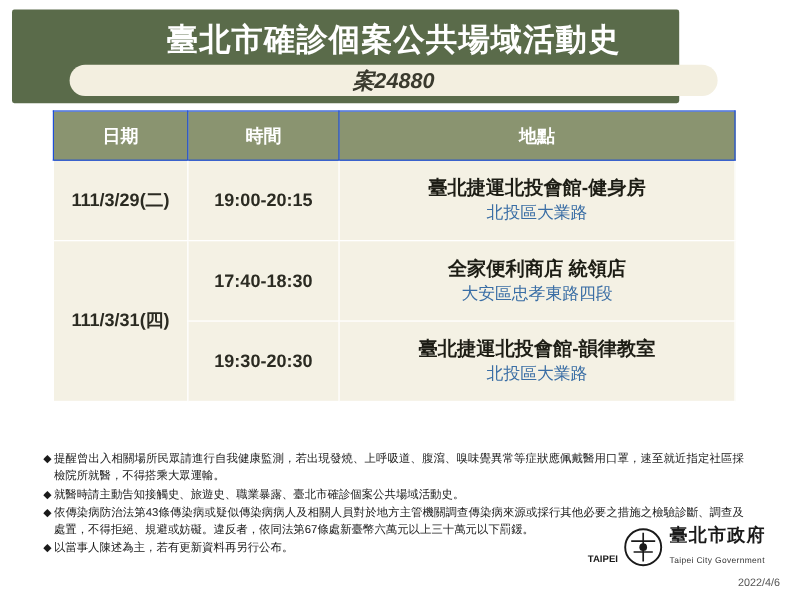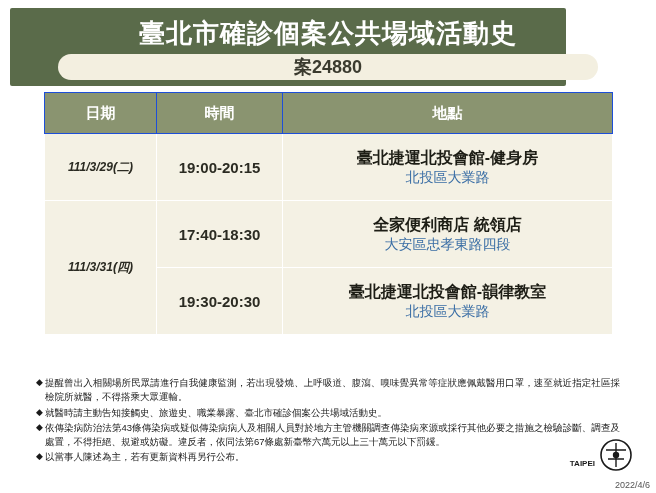--- a/index.html
+++ b/index.html
@@ -42,20 +42,21 @@
     letter-spacing: 1px;
   }
   .case-pill {
     position: absolute;
     left: 48px;
     top: 46px;
     width: 540px;
     height: 26px;
     background: #f3efe0;
     border-radius: 13px;
+    font-style: italic;
   }
   .case-pill span {
     display: block;
     text-align: center;
     line-height: 26px;
     color: #3a3a2e;
     font-size: 18px;
     font-weight: bold;
   }
 
@@ -81,24 +82,23 @@
     border: 1px solid #ffffff;
     text-align: center;
     vertical-align: middle;
     color: #2b2b22;
   }
   .col-date { width: 112px; }
   .col-time { width: 126px; }
   .col-place { width: 330px; }
 
   .date-cell {
-    font-size: 12px;
+    font-size: 15px;
     font-weight: bold;
     height: 54px;
-    font-style: italic;
   }
   .time-cell {
     font-size: 15px;
     font-weight: bold;
     height: 54px;
   }
   .place-cell {
     padding: 6px 4px;
     height: 54px;
   }
@@ -267,17 +267,21 @@
 
   <div class="logo">
     <span class="logo-taipei">TAIPEI</span>
     <span class="logo-mark">
       <svg width="34" height="34" viewBox="0 0 34 34" aria-hidden="true">
         <circle cx="17" cy="17" r="15" fill="none" stroke="#1a1a1a" stroke-width="1.6"></circle>
         <path d="M17 5 L17 29 M7 12 L27 12 M9 21 L25 21" stroke="#1a1a1a" stroke-width="1.4" fill="none"></path>
         <circle cx="17" cy="17" r="3.2" fill="#1a1a1a"></circle>
       </svg>
     </span>
+    <span>
+      <span class="logo-text-zh">臺北市政府</span><br>
+      <span class="logo-text-en">Taipei City Government</span>
+    </span>
   </div>
 
   <div class="date-stamp">2022/4/6</div>
 
 </div>
 
 </body></html>

